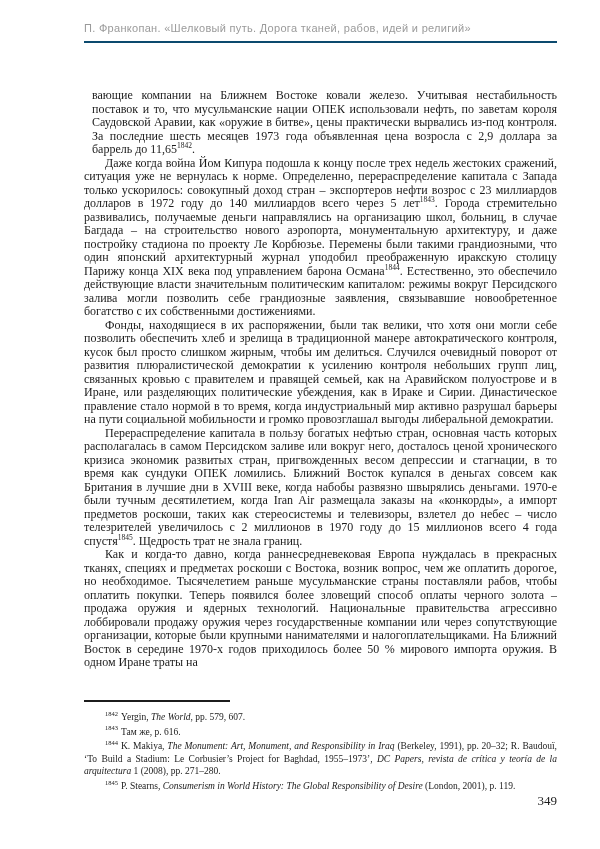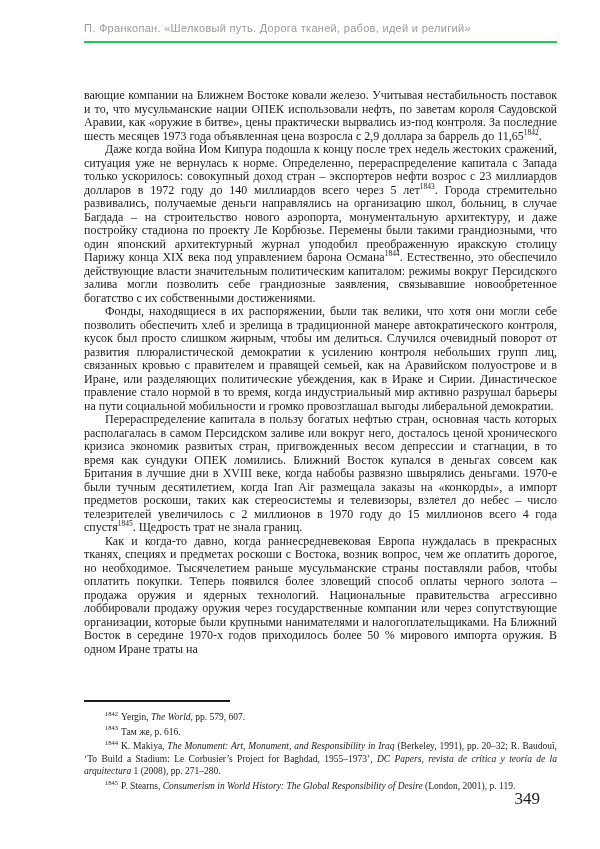--- a/index.html
+++ b/index.html
@@ -16,39 +16,40 @@
     box-sizing: border-box;
     padding: 22px 43px 0 84px;
     overflow: hidden;
   }
   .running-head {
     font-family: "Liberation Sans", sans-serif;
     font-size: 11px;
     letter-spacing: 0.3px;
     color: #9a9a9a;
     padding-bottom: 7px;
-    border-bottom: 2px solid #22c55e;
+    border-bottom: 2px solid #0c4a6e;
     white-space: nowrap;
   }
   .body-wrap {
     margin-top: 46px;
     height: 606px;
     overflow: hidden;
   }
   .body-wrap p {
     margin: 0;
     font-family: "Liberation Serif", serif;
     font-size: 12px;
     line-height: 13.5px;
     color: #1b1b1b;
     text-align: justify;
     text-indent: 21px;
   }
   .body-wrap p.no-indent {
     text-indent: 0;
+    margin-left: 8px;
   }
   .body-wrap sup {
     font-size: 7.5px;
     line-height: 0;
     vertical-align: super;
   }
   .footnote-area {
     position: absolute;
     left: 84px;
     right: 43px;
@@ -70,24 +71,24 @@
     text-indent: 21px;
   }
   .footnote-area p.footnote sup {
     font-size: 6.5px;
     line-height: 0;
     vertical-align: super;
     margin-right: 3px;
   }
   .page-number {
     position: absolute;
-    right: 60px;
+    right: 43px;
     bottom: 40px;
     font-family: "Liberation Serif", serif;
-    font-size: 17px;
+    font-size: 13px;
     color: #1b1b1b;
   }
 </style>
 </head>
 <body>
 
 <div class="page">
 
   <div class="running-head">П. Франкопан. «Шелковый путь. Дорога тканей, рабов, идей и религий»</div>
 

